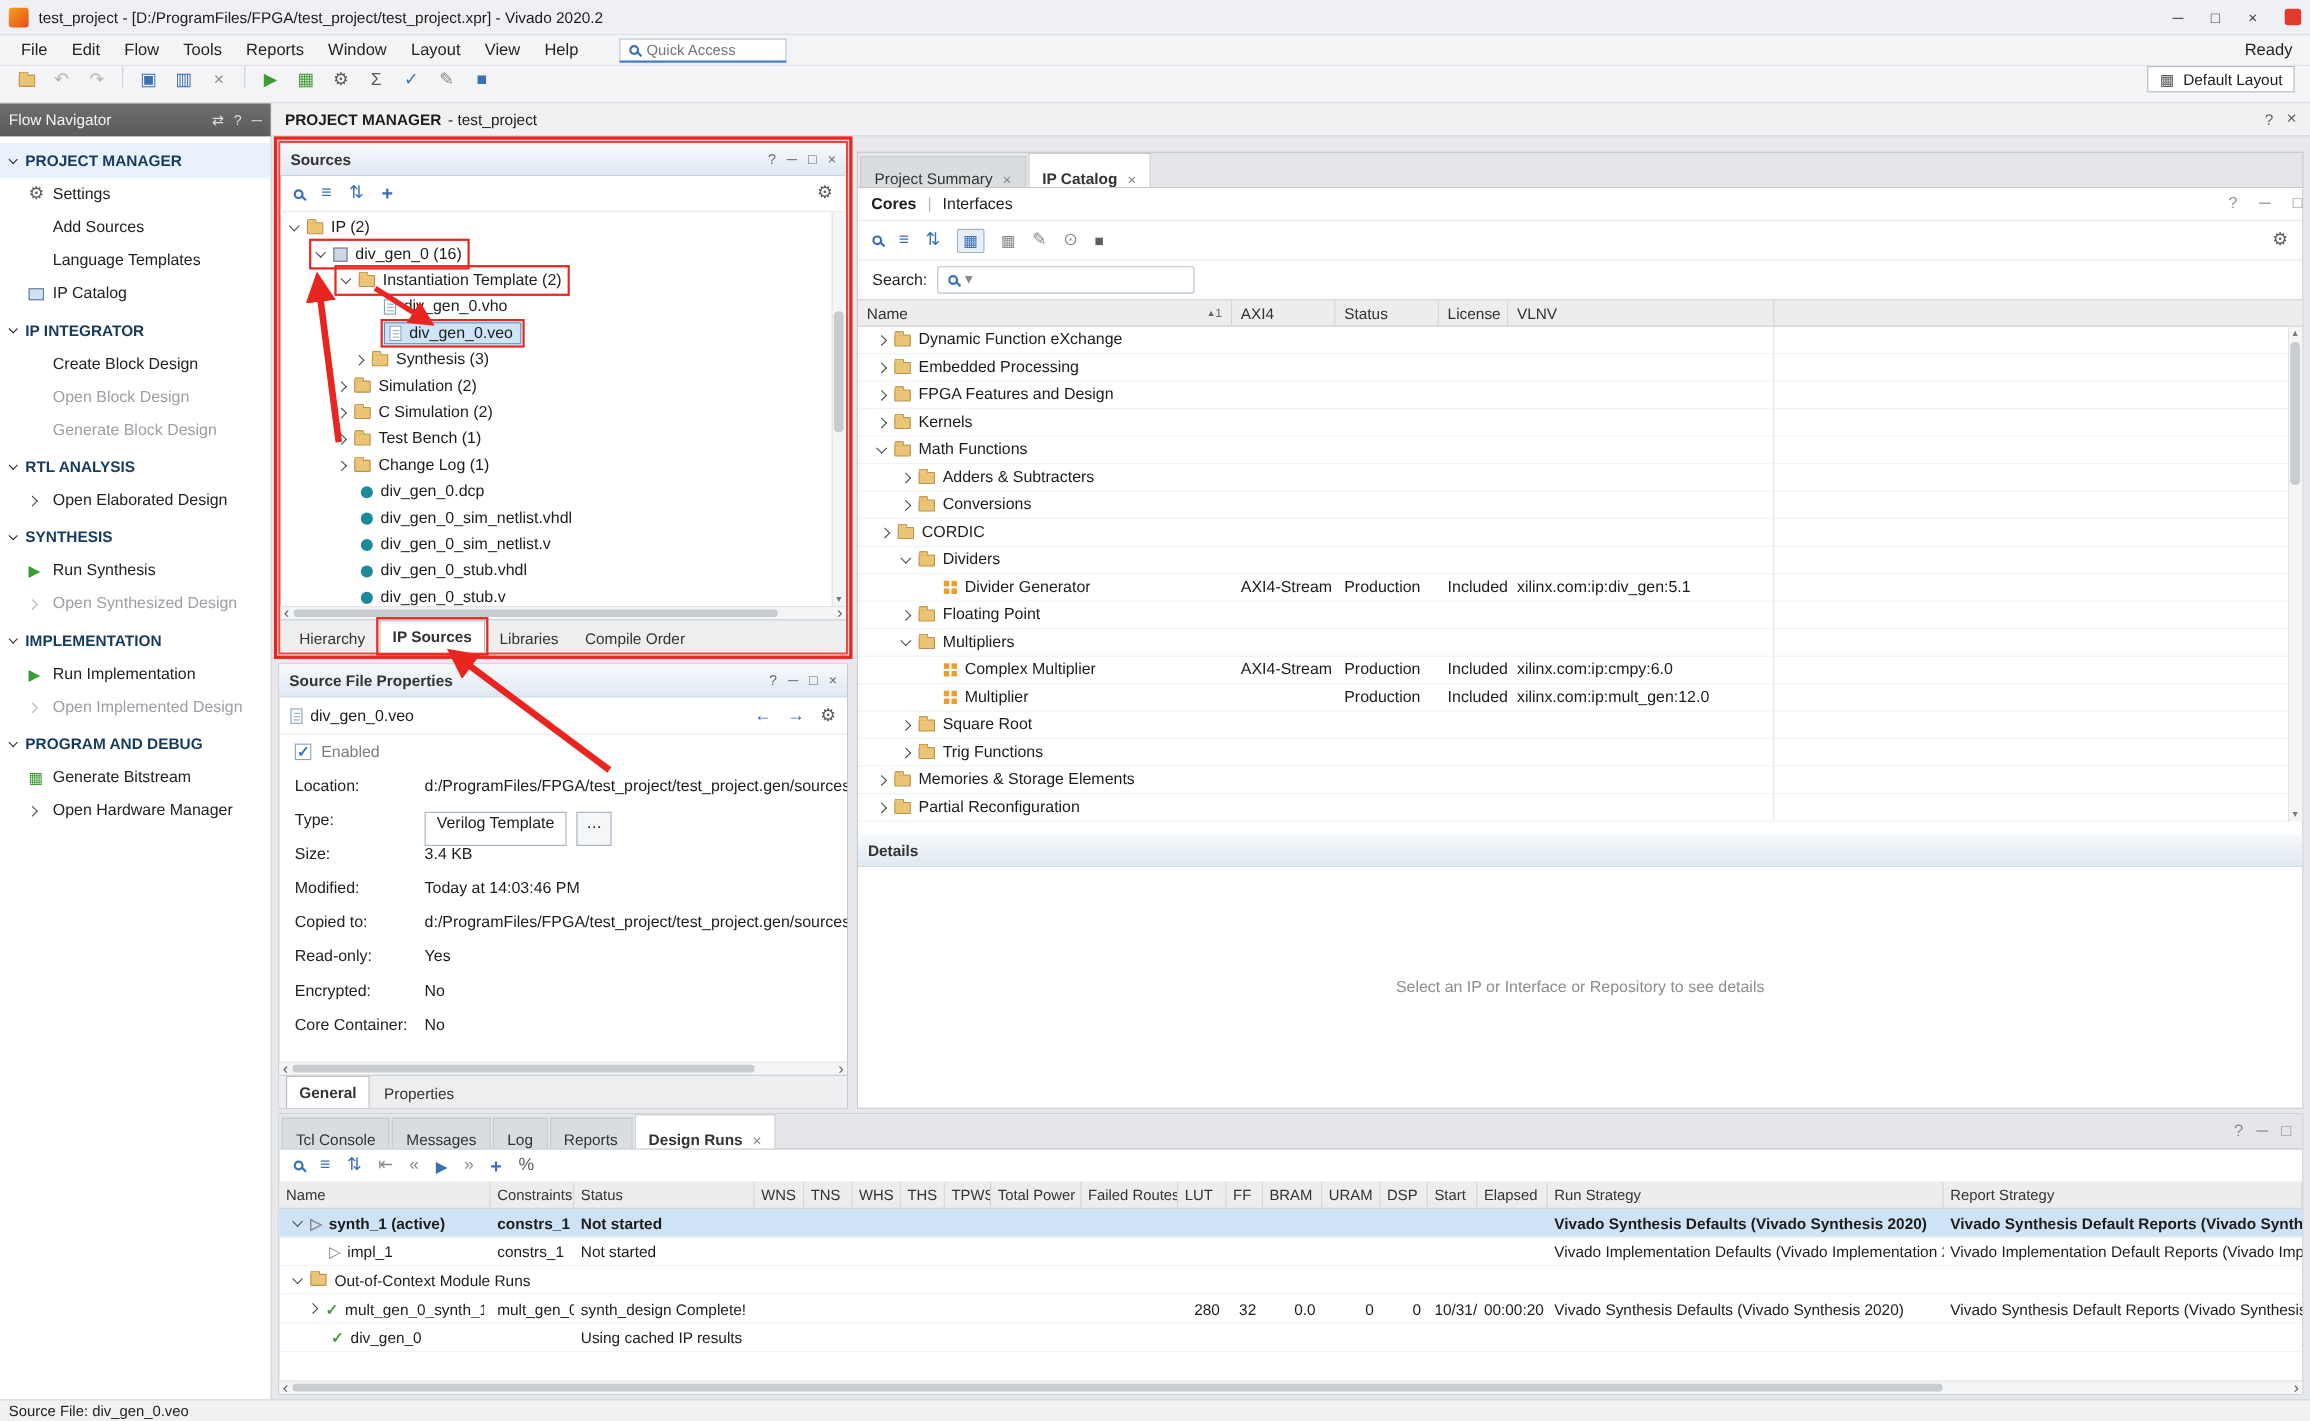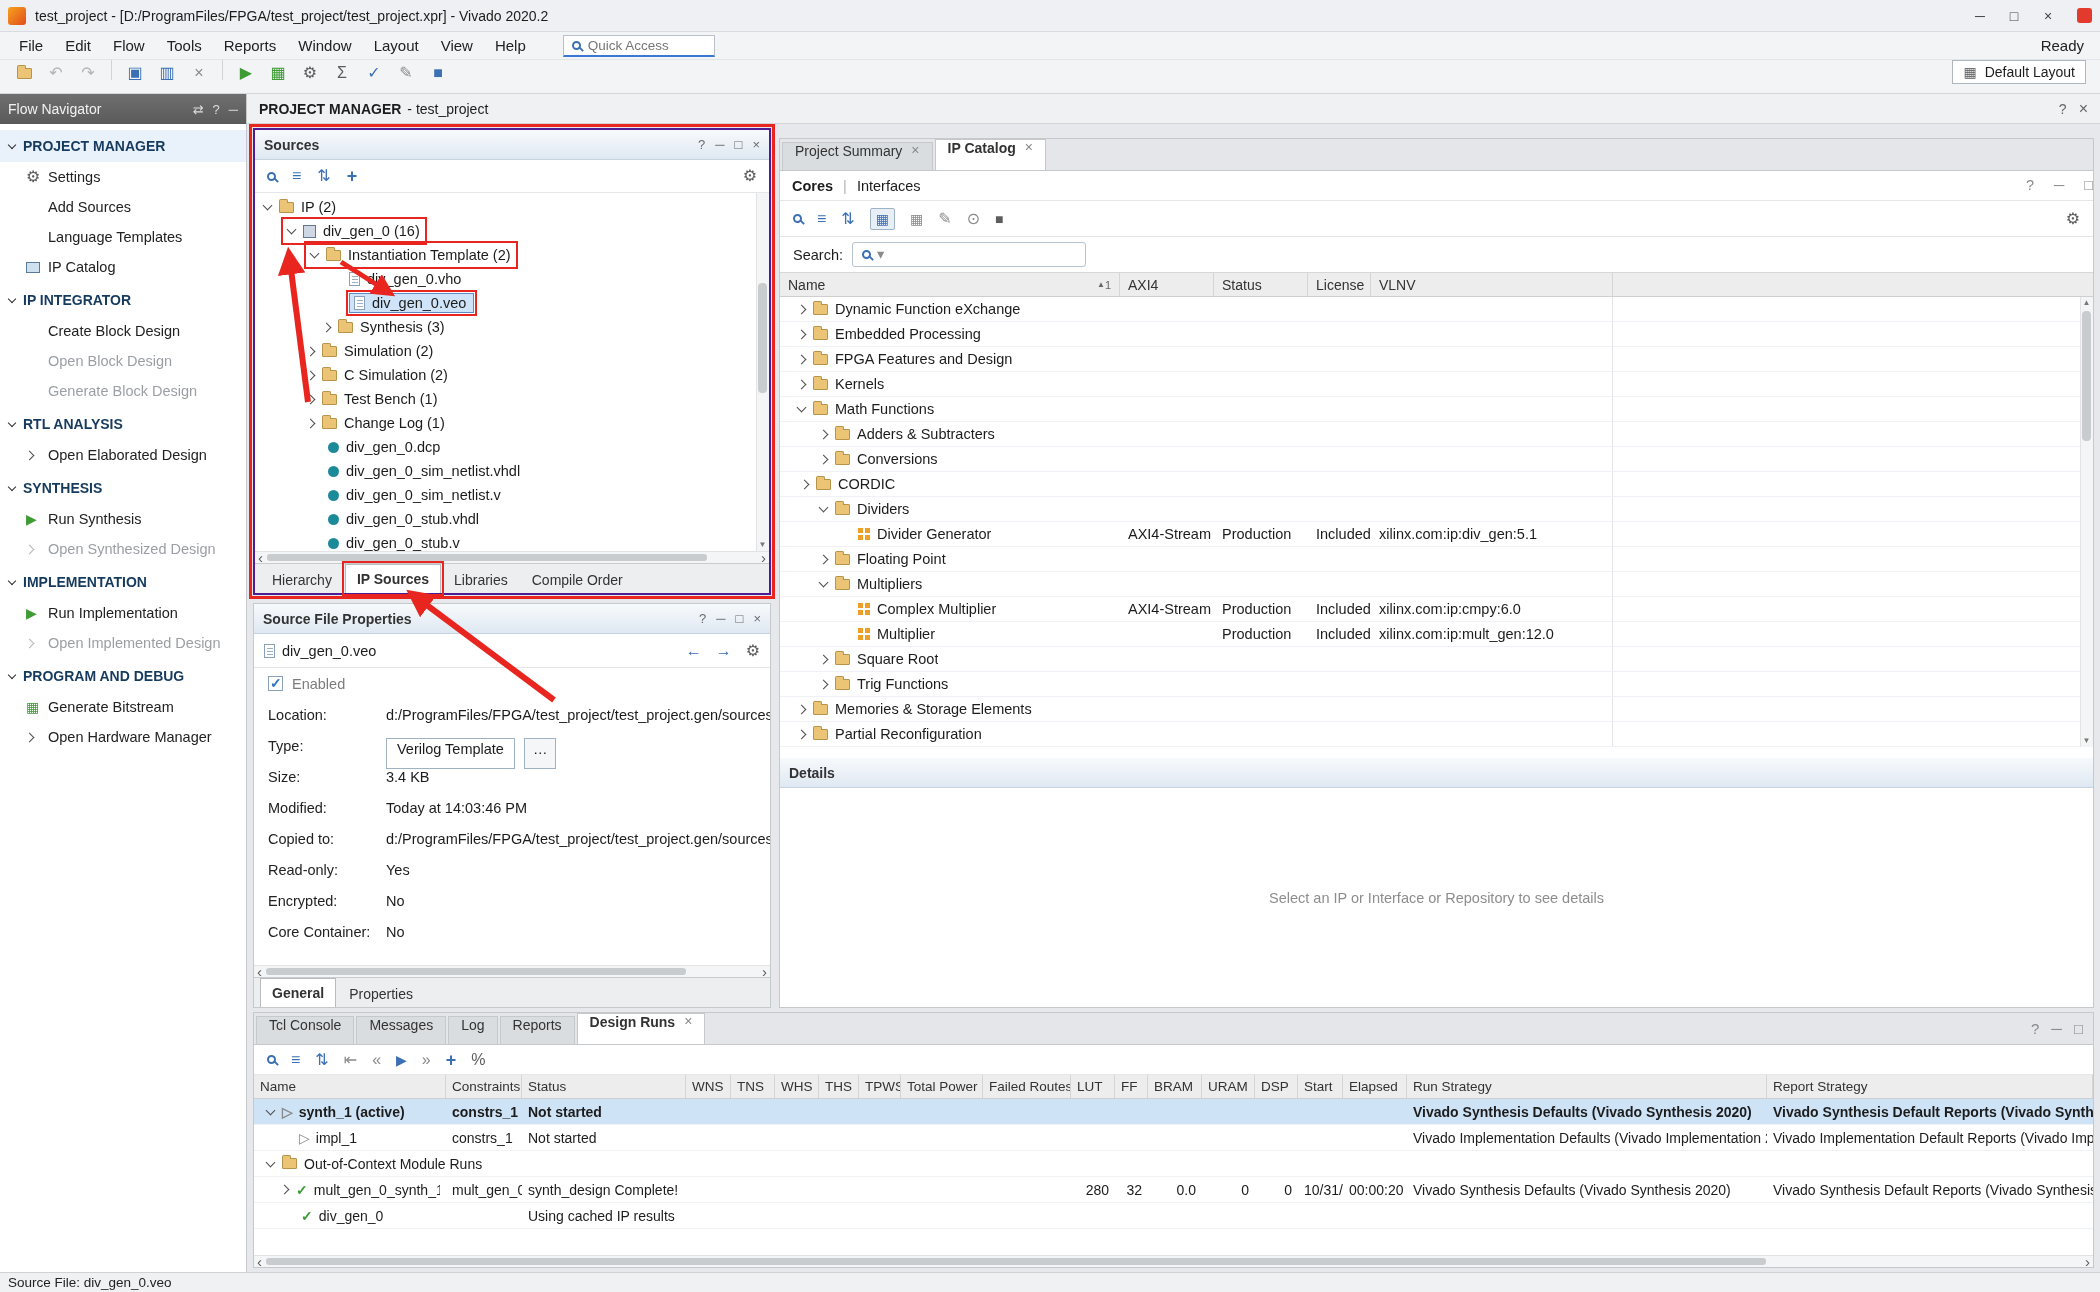--- a/index.html
+++ b/index.html
@@ -85,21 +85,21 @@
   .workspace{flex:1;display:flex;flex-direction:column;background:#e6e8eb;min-width:0}
   .ws-header{height:30px;background:#f0f1f3;border-bottom:1px solid #d2d5d8;display:flex;align-items:center;padding:0 12px;font-size:14px}
   .ws-header .gi{margin-left:12px;color:#666}
   .ws-body{flex:1;display:flex;padding:4px 6px;gap:8px;min-height:0}
   .left-col{width:518px;display:flex;flex-direction:column;gap:8px;flex:none}
 
   .panel-h{height:30px;background:linear-gradient(#f7fafc,#dfe8f2);border-bottom:1px solid #c6d3e0;display:flex;align-items:center;padding:0 9px;font-weight:bold;font-size:14px;color:#333}
   .panel-h .gi{margin-left:10px;color:#6b6b6b;font-weight:normal;font-size:13px}
 
   
-  .sources-panel{height:467px;background:#fff;border:2px solid #4c1d95;display:flex;flex-direction:column;outline:3px solid #e8261f;outline-offset:1px}
+  .sources-panel{height:467px;background:#fff;border:2px solid #ef4444;display:flex;flex-direction:column;outline:3px solid #e8261f;outline-offset:1px}
   .s-toolbar{height:33px;display:flex;align-items:center;gap:16px;padding:0 12px;border-bottom:1px solid #e6e6e6}
   .s-tree{flex:1;position:relative;overflow:hidden;padding-top:2px}
   .trow{height:24px;display:flex;align-items:center;font-size:14.5px}
   .tlabel{white-space:nowrap}
   .red-ring{outline:2.5px solid #e8261f;outline-offset:1px}
   .sel-box{display:flex;align-items:center;border:1px solid #5b8ac5;background:#cfe4f8;padding:1px 7px 1px 4px}
   .vscroll{position:absolute;right:0;top:0;bottom:0;width:13px;background:#f4f5f6;border-left:1px solid #e3e3e3}
   .thumb-v{position:absolute;right:2px;width:9px;border-radius:4px;background:#c9cccf}
   .vs-arrow{position:absolute;right:1px;width:11px;text-align:center;color:#777;font-size:8px}
   .hscroll{height:12px;background:#f4f5f6;border-top:1px solid #e3e3e3;display:flex;align-items:center;padding:0 3px;gap:4px}
@@ -116,21 +116,21 @@
   .pf-row{height:31px;display:flex;padding-left:14px;font-size:14.5px}
   .pf-label{width:118px;color:#222;flex:none}
   .pf-val{white-space:nowrap;overflow:hidden}
   .combo{border:1px solid #9fb2c4;background:#fff;padding:2px 10px}
   .ell-btn{border:1px solid #9fb2c4;background:#f5f6f7;padding:2px 8px;margin-left:9px}
   .en-label{color:#7c7c7c}
 
   
   .right-col{flex:1;display:flex;flex-direction:column;margin-top:10px;min-width:0}
   .tabbar{height:32px;background:#e4e6e9;border:1px solid #c6c9cc;border-bottom:none;display:flex;align-items:flex-end;padding:0 2px;gap:2px;flex:none}
-  .mtab{height:28px;display:flex;align-items:flex-start;gap:9px;padding:0 12px;background:#dadde0;border:1px solid #c6c9cc;border-bottom:none;color:#333;font-size:14px}
+  .mtab{height:28px;display:flex;align-items:flex-end;gap:9px;padding:0 12px;background:#dadde0;border:1px solid #c6c9cc;border-bottom:none;color:#333;font-size:14px}
   .mtab.active{background:#fff;height:31px}
   .mtab .g-close{color:#888;font-size:14px}
   .cat-panel{flex:1;background:#fff;border:1px solid #c6c9cc;display:flex;flex-direction:column;min-height:0}
   .subtabs{height:30px;display:flex;align-items:center;padding-left:12px;gap:10px;border-bottom:1px solid #e6e6e6;font-size:14.5px}
   .subtab.active{font-weight:bold}
   .sub-sep{color:#b5b5b5}
   .c-toolbar{height:36px;display:flex;align-items:center;gap:15px;padding:0 13px;border-bottom:1px solid #e6e6e6}
   .tool-active{border:1px solid #9fb2c4;background:#e7eef6;padding:3px 5px;border-radius:2px}
   .search-row{height:35px;display:flex;align-items:center;padding-left:13px;gap:9px;font-size:14.5px}
   .searchbox{width:234px;height:25px;border:1px solid #b6c2cf;border-radius:3px;background:#fff;display:flex;align-items:center;padding:0 9px;gap:6px}

